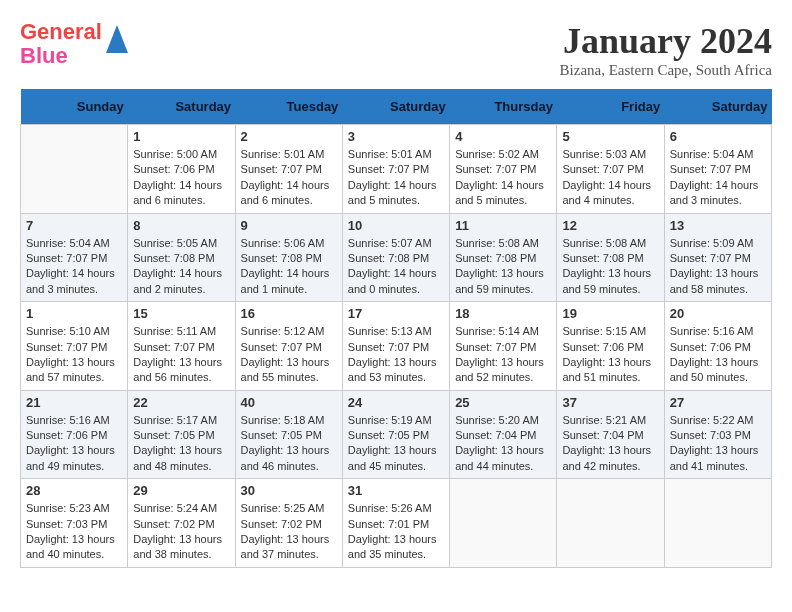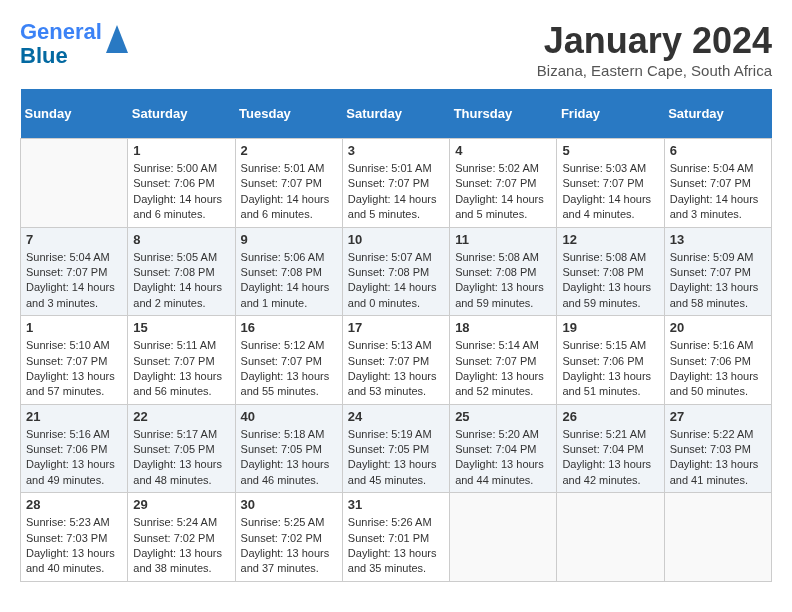--- a/index.html
+++ b/index.html
@@ -20,44 +20,45 @@
       display: flex;
       align-items: center;
     }
     .logo-text {
       font-size: 22px;
       font-weight: bold;
       color: #333;
       line-height: 1.1;
     }
     .logo-text span {
-      color: #3b82f6;
+      color: #ef4444;
     }
     .title-area {
       text-align: right;
+      font-family: Liberation Serif, serif;
     }
     .month-title {
       font-size: 36px;
       font-weight: bold;
       color: #333;
     }
     .location {
       font-size: 15px;
       color: #555;
     }
     .calendar {
       width: 100%;
       border-collapse: collapse;
       font-size: 11px;
     }
     .calendar th {
       background-color: #2979c3;
-      color: #ffffff;
-      padding: 17px 4px;
-      text-align: left;
+      color: #0f172a;
+      padding: 10px 4px;
+      text-align: right;
       font-size: 13px;
       font-weight: bold;
     }
     .calendar td {
       border: 1px solid #ccc;
       vertical-align: top;
       padding: 4px 5px;
       height: 80px;
       width: calc(100% / 7);
     }
@@ -86,21 +87,21 @@
     }
   </style>
 </head>
 <body>
 
 <div class="header">
   <div class="logo">
     <div>
       <div class="logo-text">
         <span>General</span><br>
-        <span style="color:#0369a1;">Blue</span>
+        <span style="color:#ec4899;">Blue</span>
       </div>
     </div>
     <div style="margin-left:4px; margin-top:-6px;">
       <svg width="22" height="28" viewBox="0 0 22 28">
         <polygon points="0,28 11,0 22,28" fill="#2979c3"></polygon>
       </svg>
     </div>
   </div>
   <div class="title-area">
     <div class="month-title">January 2024</div>
@@ -223,21 +224,21 @@
         </td>
         <td>
           <div class="day-number">24</div>
           <div class="day-info">Sunrise: 5:19 AM<br>Sunset: 7:05 PM<br>Daylight: 13 hours and 45 minutes.</div>
         </td>
         <td>
           <div class="day-number">25</div>
           <div class="day-info">Sunrise: 5:20 AM<br>Sunset: 7:04 PM<br>Daylight: 13 hours and 44 minutes.</div>
         </td>
         <td>
-          <div class="day-number">26</div>
+          <div class="day-number">37</div>
           <div class="day-info">Sunrise: 5:21 AM<br>Sunset: 7:04 PM<br>Daylight: 13 hours and 42 minutes.</div>
         </td>
         <td>
           <div class="day-number">27</div>
           <div class="day-info">Sunrise: 5:22 AM<br>Sunset: 7:03 PM<br>Daylight: 13 hours and 41 minutes.</div>
         </td>
       </tr>
       <tr class="normal-row">
         <td>
           <div class="day-number">28</div>

